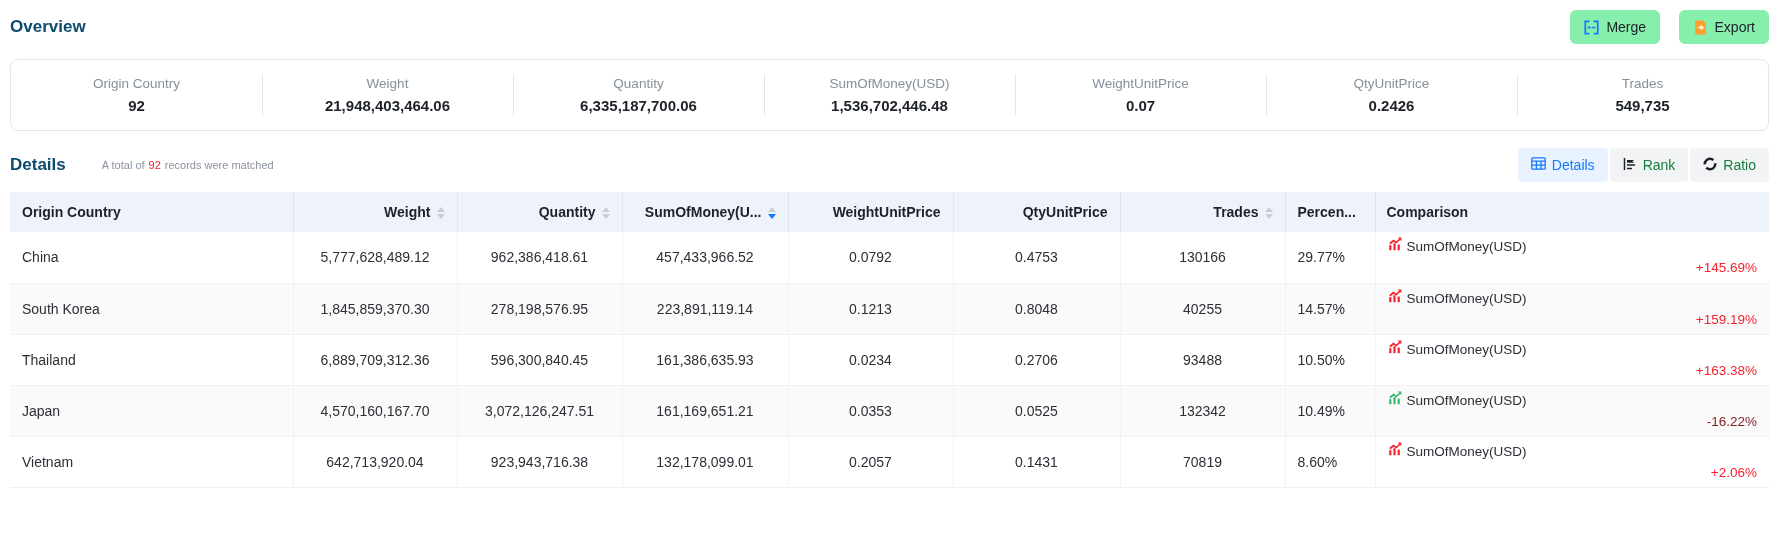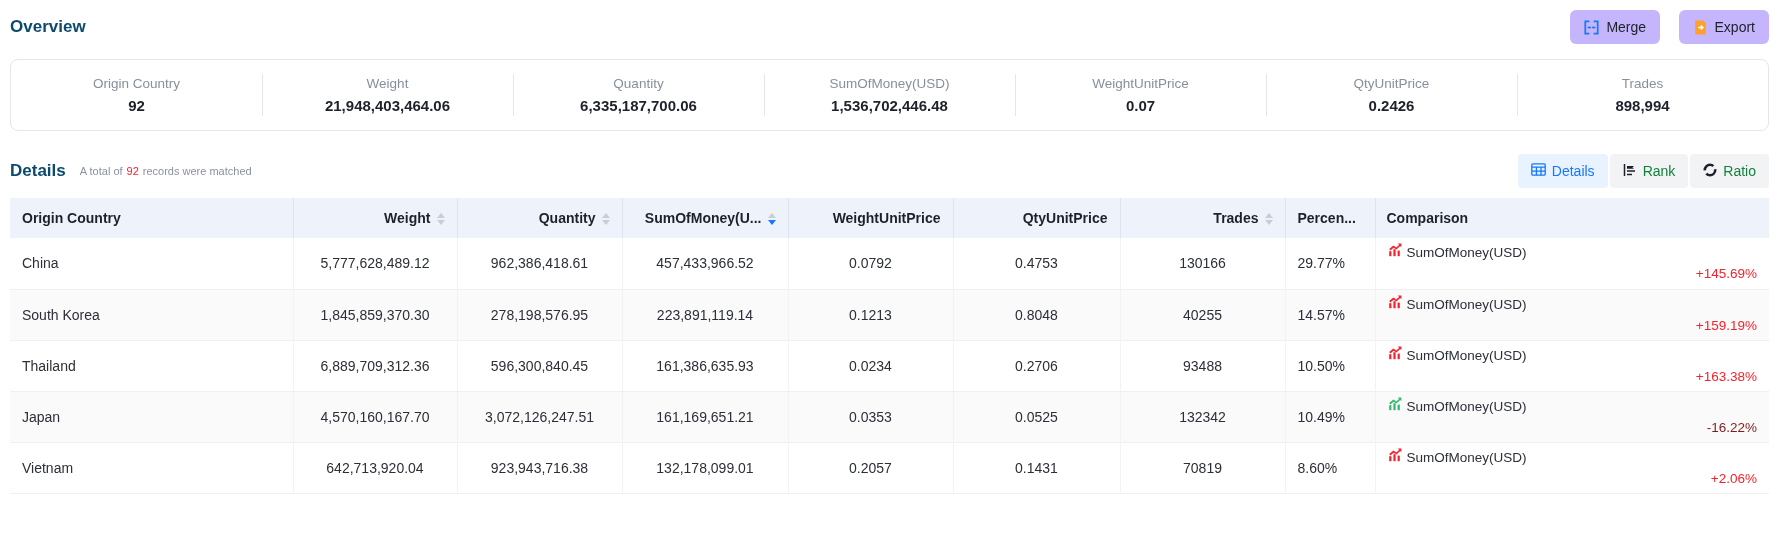--- a/index.html
+++ b/index.html
@@ -4,35 +4,35 @@
 <style>
   * { margin:0; padding:0; box-sizing:border-box; }
   html,body { width:1779px; height:559px; background:#fff; overflow:hidden;
     font-family:"Liberation Sans","DejaVu Sans",sans-serif; color:#1d2129; }
   .page { padding:0 10px; }
 
   
   .topbar { display:flex; align-items:center; justify-content:space-between; height:38px; margin-top:8px; }
   .section-title { font-size:17px; font-weight:bold; color:#0c4a6e; }
   .btn { display:inline-flex; align-items:center; gap:7px; height:34px; padding:0 14px;
-    background:#c4b5fd; border:none; border-radius:6px; font-size:14px; color:#1d2129;
+    background:#86efac; border:none; border-radius:6px; font-size:14px; color:#1d2129;
     font-family:inherit; cursor:pointer; }
   .btn + .btn { margin-left:14px; }
   .btn svg { display:block; }
 
   
   .stats-card { margin-top:13px; border:1px solid #e5e6eb; border-radius:8px; height:72px;
     display:flex; align-items:stretch; background:#fff; }
   .stat { flex:1; display:flex; flex-direction:column; align-items:center; justify-content:center; gap:6px; position:relative; }
   .stat + .stat::before { content:""; position:absolute; left:0; top:14px; bottom:14px; width:1px; background:#e5e6eb; }
   .stat .label { font-size:13.5px; color:#86909c; }
   .stat .value { font-size:15px; font-weight:bold; color:#1d2129; }
 
   
-  .details-bar { display:flex; align-items:center; margin-top:22px; height:36px; }
+  .details-bar { display:flex; align-items:center; margin-top:16px; height:36px;gap:22px; }
   .details-summary { margin-left:14px; font-size:11px; color:#8a919f; }
   .details-summary .count { color:#f5222d; margin:0 4px; }
   .spacer { flex:1; }
   .seg-group { display:flex; gap:2px; }
   .seg-btn { display:inline-flex; align-items:center; gap:6px; height:34px; padding:0 13px;
     background:#f2f3f5; border:none; border-radius:4px; font-size:14px; color:#15803d;
     font-family:inherit; cursor:pointer; }
   .seg-btn.active { background:#e8f3ff; color:#1677ff; }
 
   
@@ -113,21 +113,21 @@
     <div class="stat">
       <div class="label">WeightUnitPrice</div>
       <div class="value">0.07</div>
     </div>
     <div class="stat">
       <div class="label">QtyUnitPrice</div>
       <div class="value">0.2426</div>
     </div>
     <div class="stat">
       <div class="label">Trades</div>
-      <div class="value">898,994</div>
+      <div class="value">549,735</div>
     </div>
   </div>
 
   <div class="details-bar">
     <div class="section-title">Details</div>
     <div class="details-summary">
       <span>A total of</span><span class="count">92</span><span>records were matched</span>
     </div>
     <div class="spacer"></div>
     <div class="seg-group">

